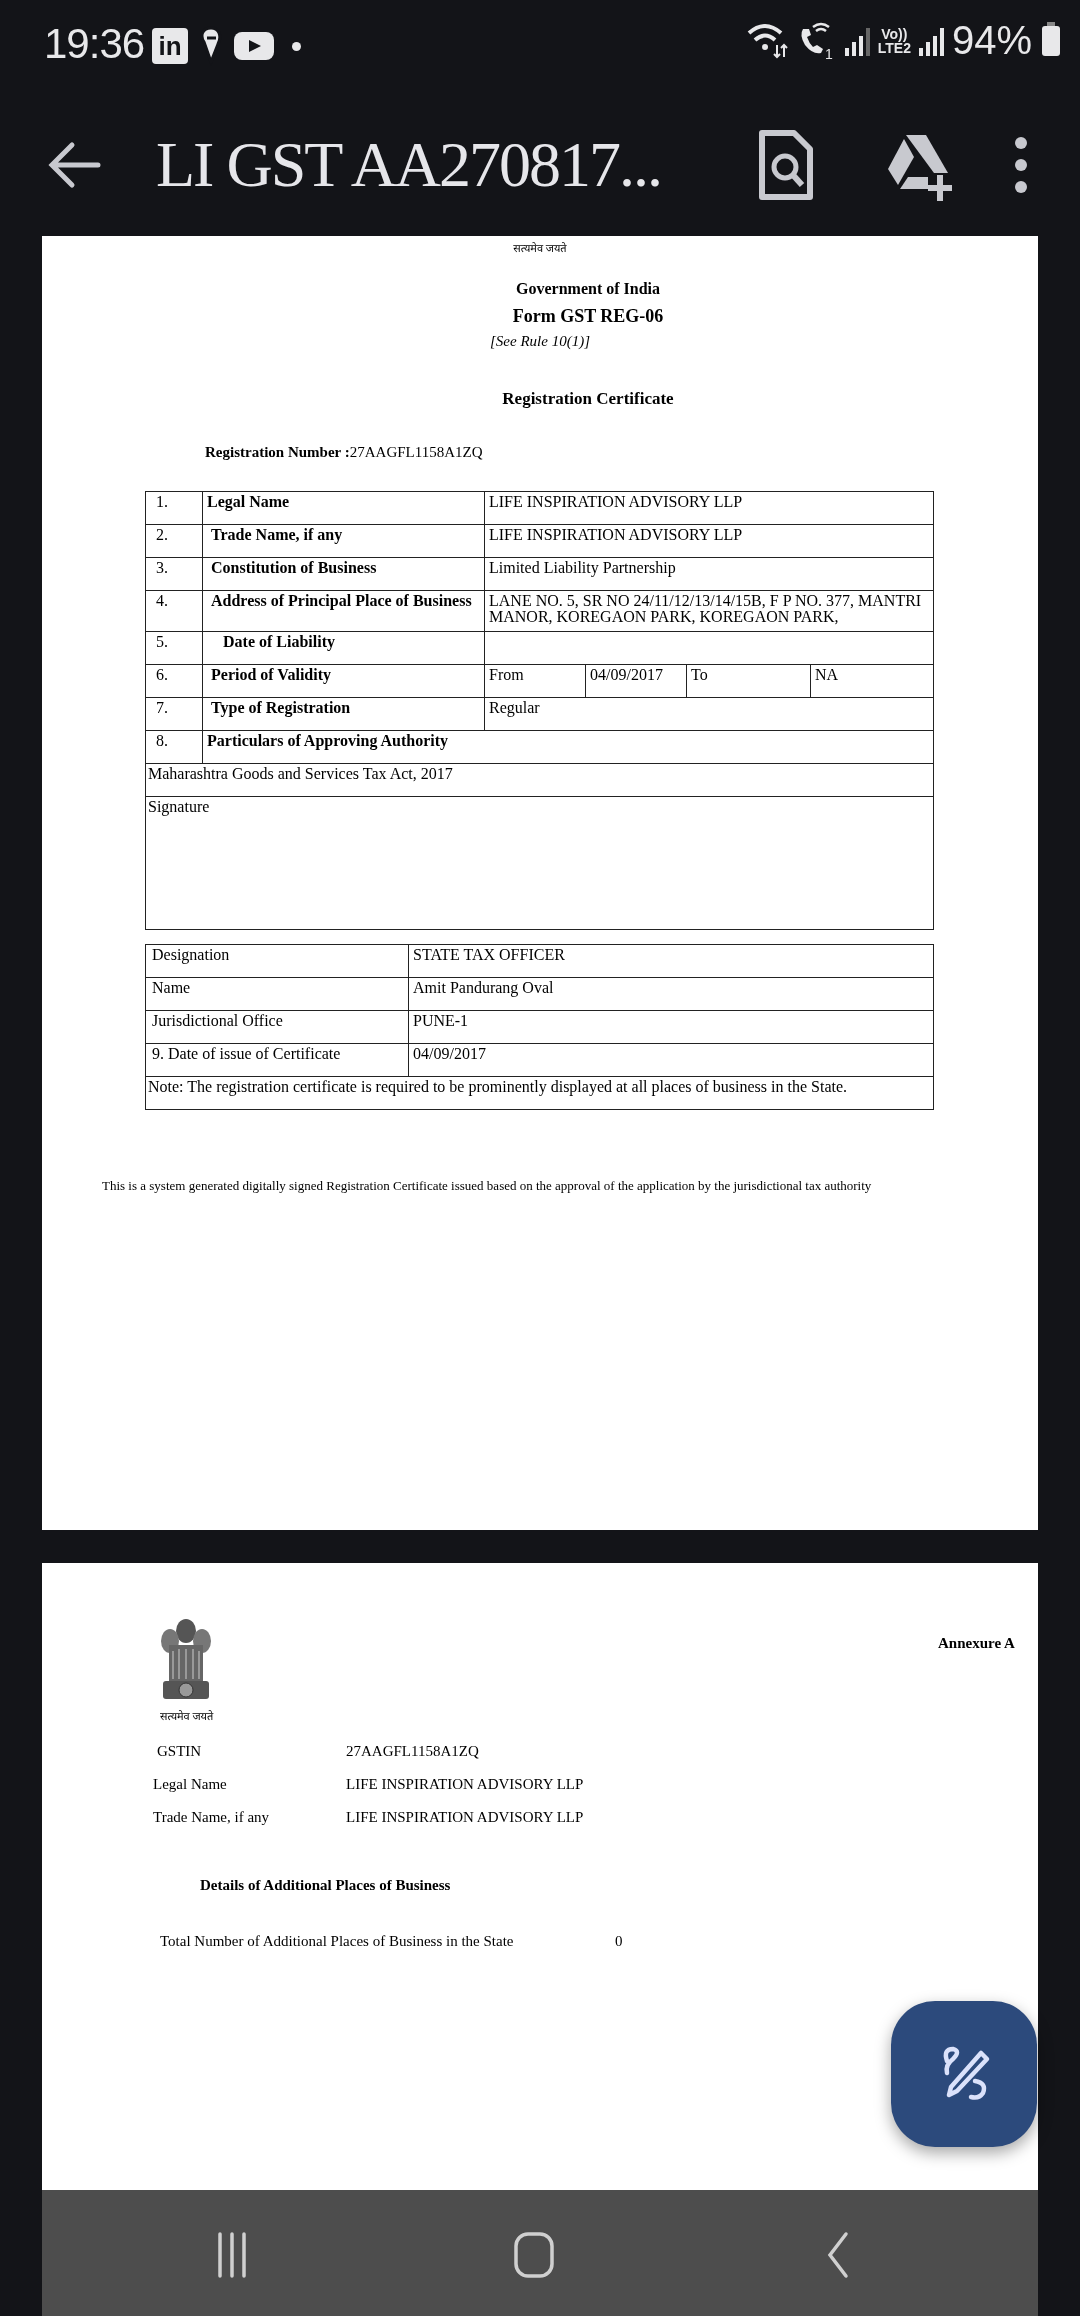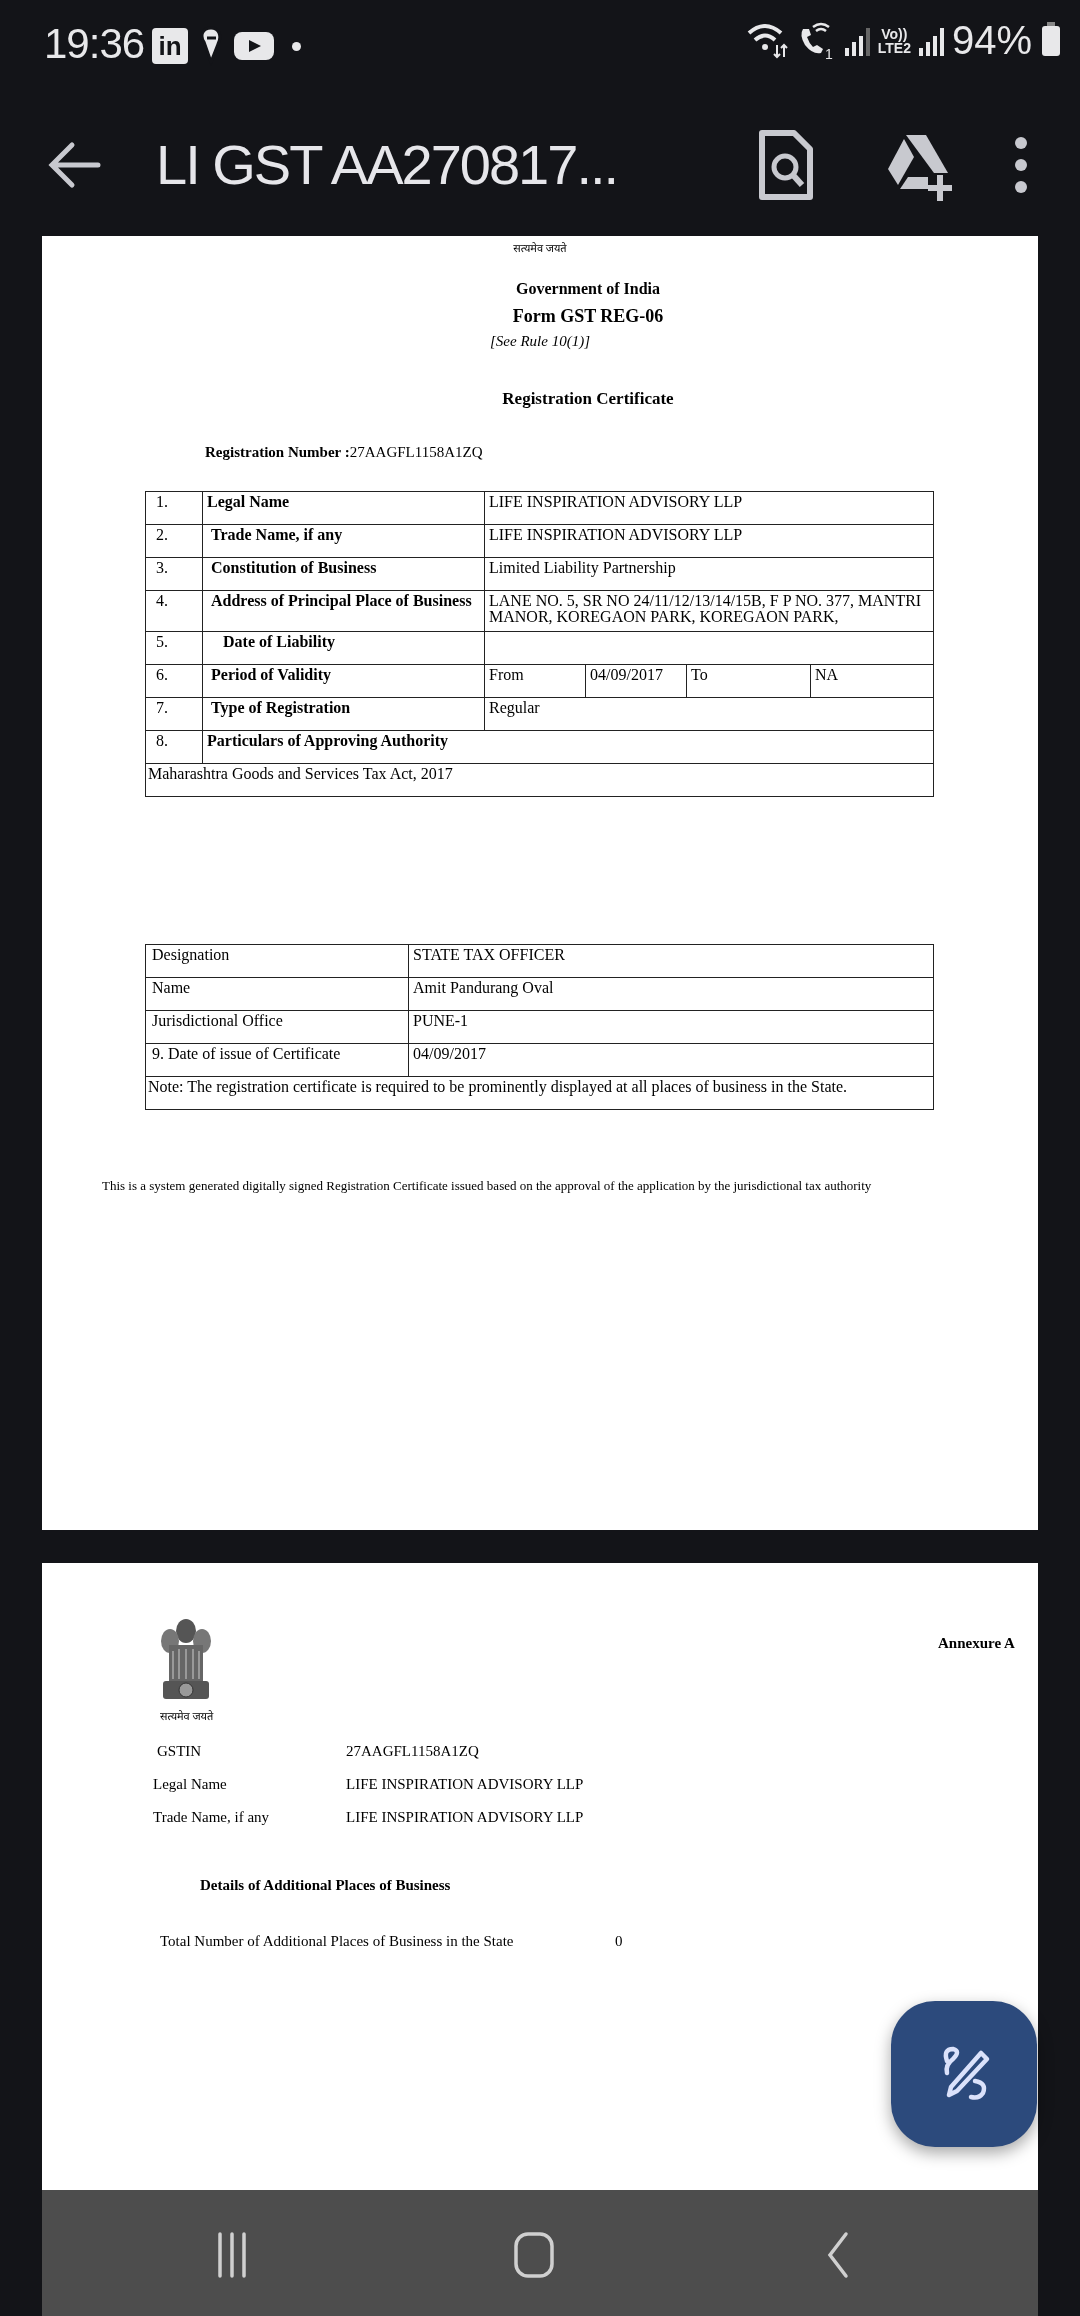--- a/index.html
+++ b/index.html
@@ -12,21 +12,21 @@
   .sb-yt:after{content:"";position:absolute;left:15px;top:8px;border-left:12px solid #131418;border-top:6px solid transparent;border-bottom:6px solid transparent;}
   .sb-dot{width:9px;height:9px;background:#e8e8ea;border-radius:50%;margin-left:8px;}
   .sb-right{position:absolute;right:20px;top:18px;display:flex;align-items:center;gap:8px;font-size:40px;}
   .sb-net{font-size:14px;line-height:14px;text-align:center;font-weight:bold;}
   .sb-bars{display:flex;align-items:flex-end;gap:3px;height:30px;}
   .sb-bars span{width:4px;background:#e8e8ea;display:block;}
   .battery{width:18px;height:30px;background:#e8e8ea;border-radius:3px;position:relative;margin-left:2px;}
   .battery:before{content:"";position:absolute;left:5px;top:-4px;width:8px;height:4px;background:#888;}
   .appbar{position:absolute;left:0;top:95px;width:1080px;height:140px;color:#e6e6ea;}
   .back{position:absolute;left:48px;top:40px;width:54px;height:60px;}
-  .title{position:absolute;left:156px;top:20px;font-size:56px;letter-spacing:-2px;white-space:nowrap;line-height:100px;}
+  .title{position:absolute;left:156px;top:20px;font-size:64px;letter-spacing:-2px;white-space:nowrap;line-height:100px;font-family:Liberation Serif, serif;}
   .ab-icon{position:absolute;top:30px;width:70px;height:80px;}
   .page{position:absolute;left:42px;width:996px;background:#fff;color:#000;font-family:"Liberation Serif",serif;}
   .p1{top:236px;height:1294px;}
   .p2{top:1563px;height:630px;}
   .center{position:absolute;left:0;width:100%;text-align:center;}
   .hindi{font-size:11px;}
   .b{font-weight:bold;margin-left:48px;}
   table.cert{position:absolute;left:103px;width:789px;border-collapse:collapse;font-size:16px;}
   table.cert td{border:1.5px solid #222;padding:2px 4px;height:28px;vertical-align:top;line-height:16px;}
   table.cert td.num{width:42px;padding-left:10px;}
@@ -154,20 +154,23 @@
       <td class="b" style="padding-left:8px">Type of Registration</td>
       <td colspan="4">Regular</td>
     </tr>
     <tr>
       <td class="num">8.</td>
       <td class="b" colspan="5">Particulars of Approving Authority</td>
     </tr>
     <tr>
       <td colspan="6" style="padding-left:2px">Maharashtra Goods and Services Tax Act, 2017</td>
     </tr>
+    <tr>
+      <td colspan="6" style="height:128px;padding-left:2px">Signature</td>
+    </tr>
   </tbody>
     </table>
 
   <table class="cert" style="top:708px">
     <tbody>
         <tr>
       <td style="padding-left:6px">Designation</td>
       <td>STATE TAX OFFICER</td>
     </tr>
     <tr>

